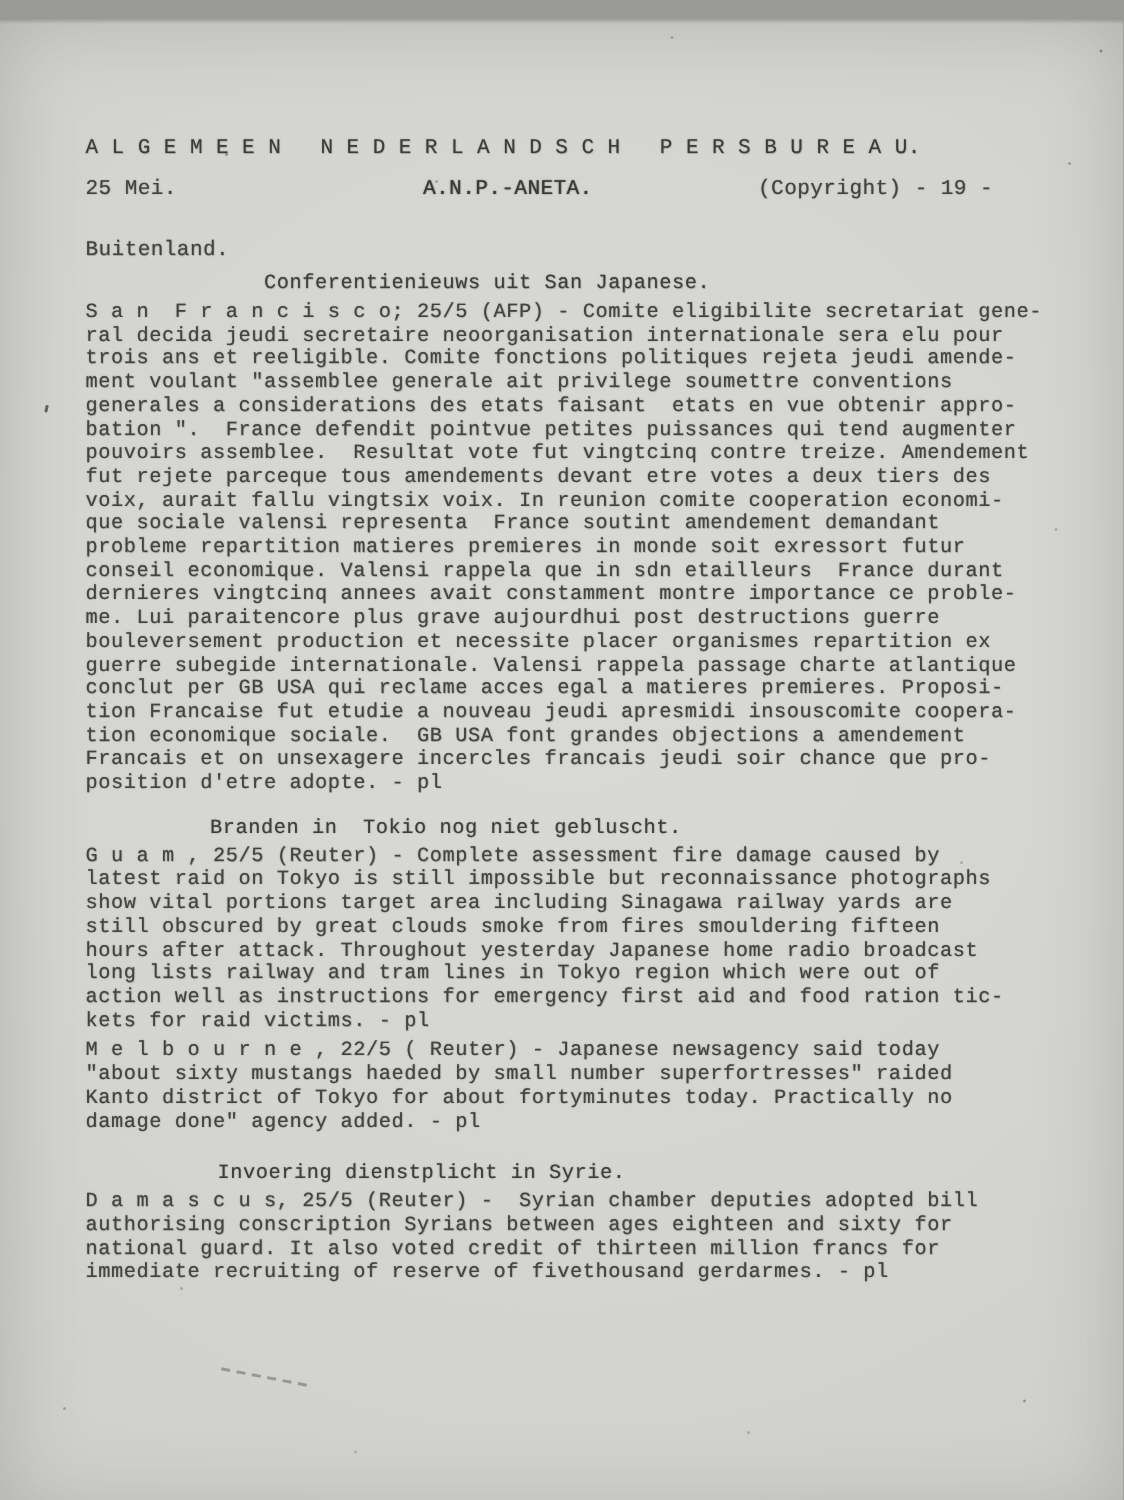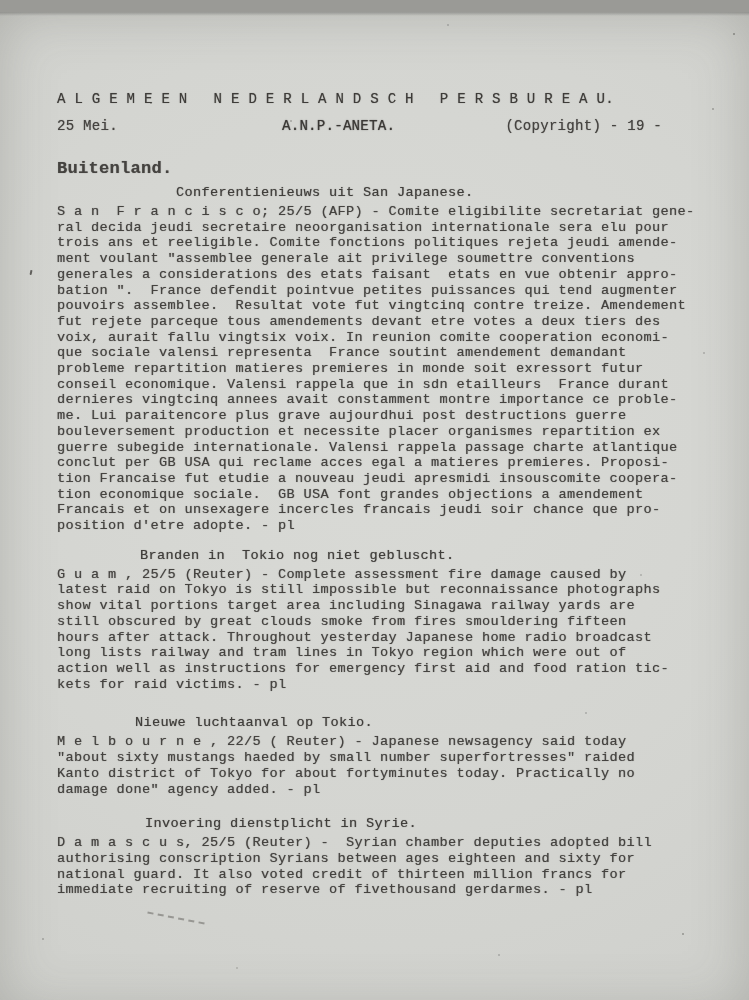--- a/index.html
+++ b/index.html
@@ -56,23 +56,22 @@
   }
   .dateline .agency {
     position: absolute;
     left: 225px;
     color: #3a3835;
     text-shadow: 0 0 1.2px rgba(58, 56, 53, 0.7), 0.5px 0 0 rgba(58, 56, 53, 0.4);
   }
   .dateline .copyright { margin-left: auto; margin-right: 33px; }
   .section-label {
     margin-top: 25px;
-    font-size: 17px;
-    letter-spacing: 0.3px;
-    font-weight: bold;
+    font-size: 14px;
+    letter-spacing: 0.3px;
   }
   .article .art-heading {
     font-size: 13.5px;
     letter-spacing: 0.4px;
     white-space: pre;
     color: #403e3b;
   }
   .art-0 .art-heading { margin-left: 119px; margin-top: 7px; }
   .art-1 .art-heading { margin-left: 83px;  margin-top: 14px; }
   .art-2 .art-heading { margin-left: 78px;  margin-top: 23px; }
@@ -176,21 +175,20 @@
 latest raid on Tokyo is still impossible but reconnaissance photographs
 show vital portions target area including Sinagawa railway yards are
 still obscured by great clouds smoke from fires smouldering fifteen
 hours after attack. Throughout yesterday Japanese home radio broadcast
 long lists railway and tram lines in Tokyo region which were out of
 action well as instructions for emergency first aid and food ration tic-
 kets for raid victims. - pl</div>
     </section>
 
     <section class="article art-2">
-      <div class="art-heading typed">Nieuwe luchtaanval op Tokio.</div>
       <div class="art-body typed">M e l b o u r n e , 22/5 ( Reuter) - Japanese newsagency said today
 "about sixty mustangs haeded by small number superfortresses" raided
 Kanto district of Tokyo for about fortyminutes today. Practically no
 damage done" agency added. - pl</div>
     </section>
 
     <section class="article art-3">
       <div class="art-heading typed">Invoering dienstplicht in Syrie.</div>
       <div class="art-body typed">D a m a s c u s, 25/5 (Reuter) -  Syrian chamber deputies adopted bill
 authorising conscription Syrians between ages eighteen and sixty for

